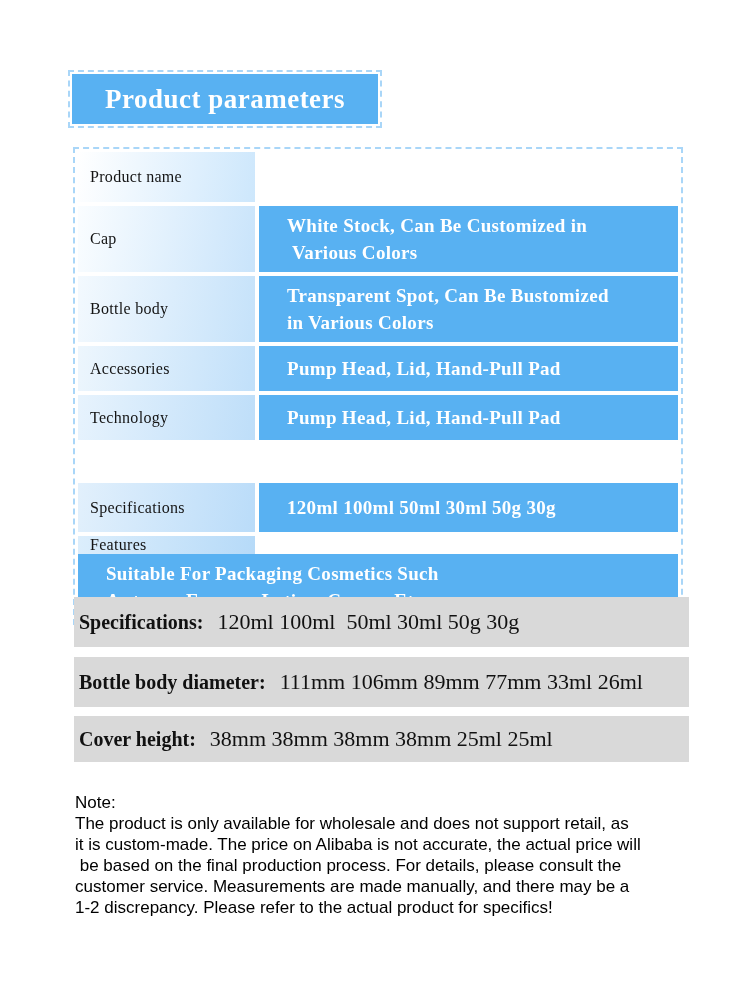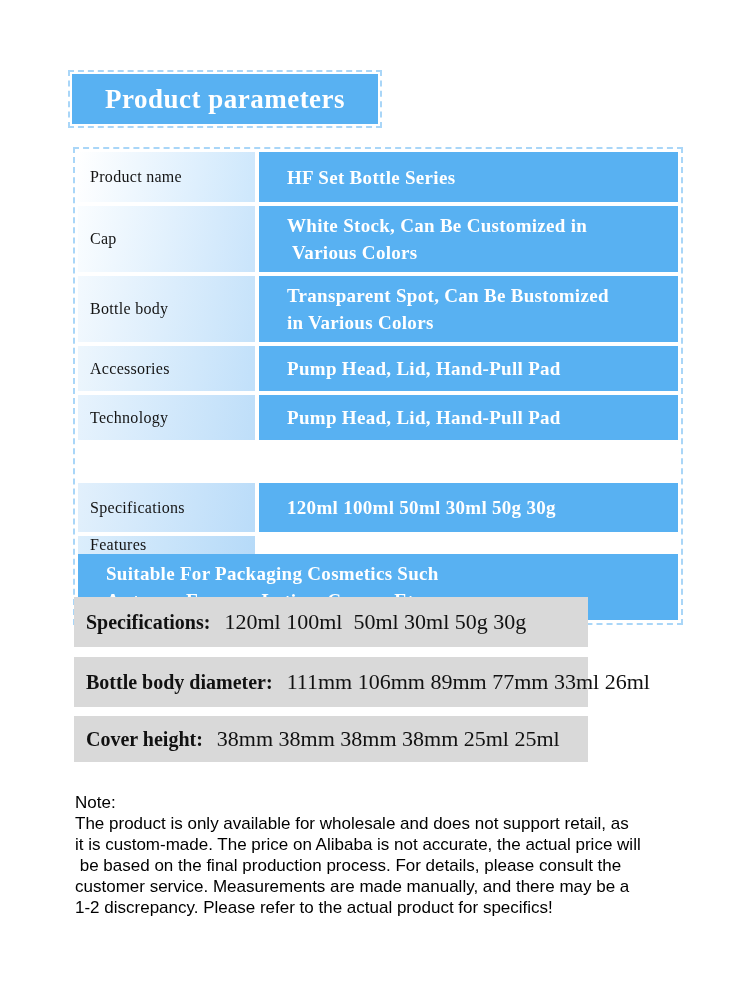--- a/index.html
+++ b/index.html
@@ -48,22 +48,22 @@
   .prow:nth-child(1) .cell-label { background:linear-gradient(100deg,#ffffff,#cde7fc); }
   .prow:nth-child(2) .cell-label { background:linear-gradient(100deg,#fafdff,#c9e4fb); }
   .prow:nth-child(3) .cell-label { background:linear-gradient(100deg,#f3f9fe,#c5e2fa); }
   .prow:nth-child(4) .cell-label { background:linear-gradient(100deg,#edf6fd,#c1e0fa); }
   .prow:nth-child(5) .cell-label { background:linear-gradient(100deg,#e7f3fd,#bedef9); }
   .prow:nth-child(6) .cell-label { background:linear-gradient(100deg,#e2f0fc,#badcf9); }
   .prow:nth-child(7) .cell-label { background:linear-gradient(100deg,#dceefc,#b6daf8); }
 
   
   .bar {
-    position:absolute; left:74px; width:514px; background:#D9D9D9;
-    display:flex; align-items:center; box-sizing:border-box; padding-left:12px;
+    position:absolute; left:74px; width:615px; background:#D9D9D9;
+    display:flex; align-items:center; box-sizing:border-box; padding-left:5px;
   }
   .bar-1 { top:597px; height:50px; }
   .bar-2 { top:657px; height:50px; }
   .bar-3 { top:716px; height:46px; }
   .bar-label { font-weight:bold; font-size:20px; color:#111111; white-space:pre; }
   .bar-value { font-size:22px; color:#111111; margin-left:14px; white-space:pre; }
 
   
   .note {
     position:absolute; left:75px; top:792px; width:660px;
@@ -78,23 +78,20 @@
 
 <div class="page">
 
   <div class="title-badge">
     <span>Product parameters</span>
   </div>
 
   <div class="param-table">
     <div class="prow">
       <div class="cell-label">Product name</div>
-      <div class="cell-value">
-        <span>HF Set Bottle Series</span>
-      </div>
     </div>
     <div class="prow">
       <div class="cell-label">Cap</div>
       <div class="cell-value">
         <span>White Stock, Can Be Customized in
  Various Colors</span>
       </div>
     </div>
     <div class="prow">
       <div class="cell-label">Bottle body</div>

